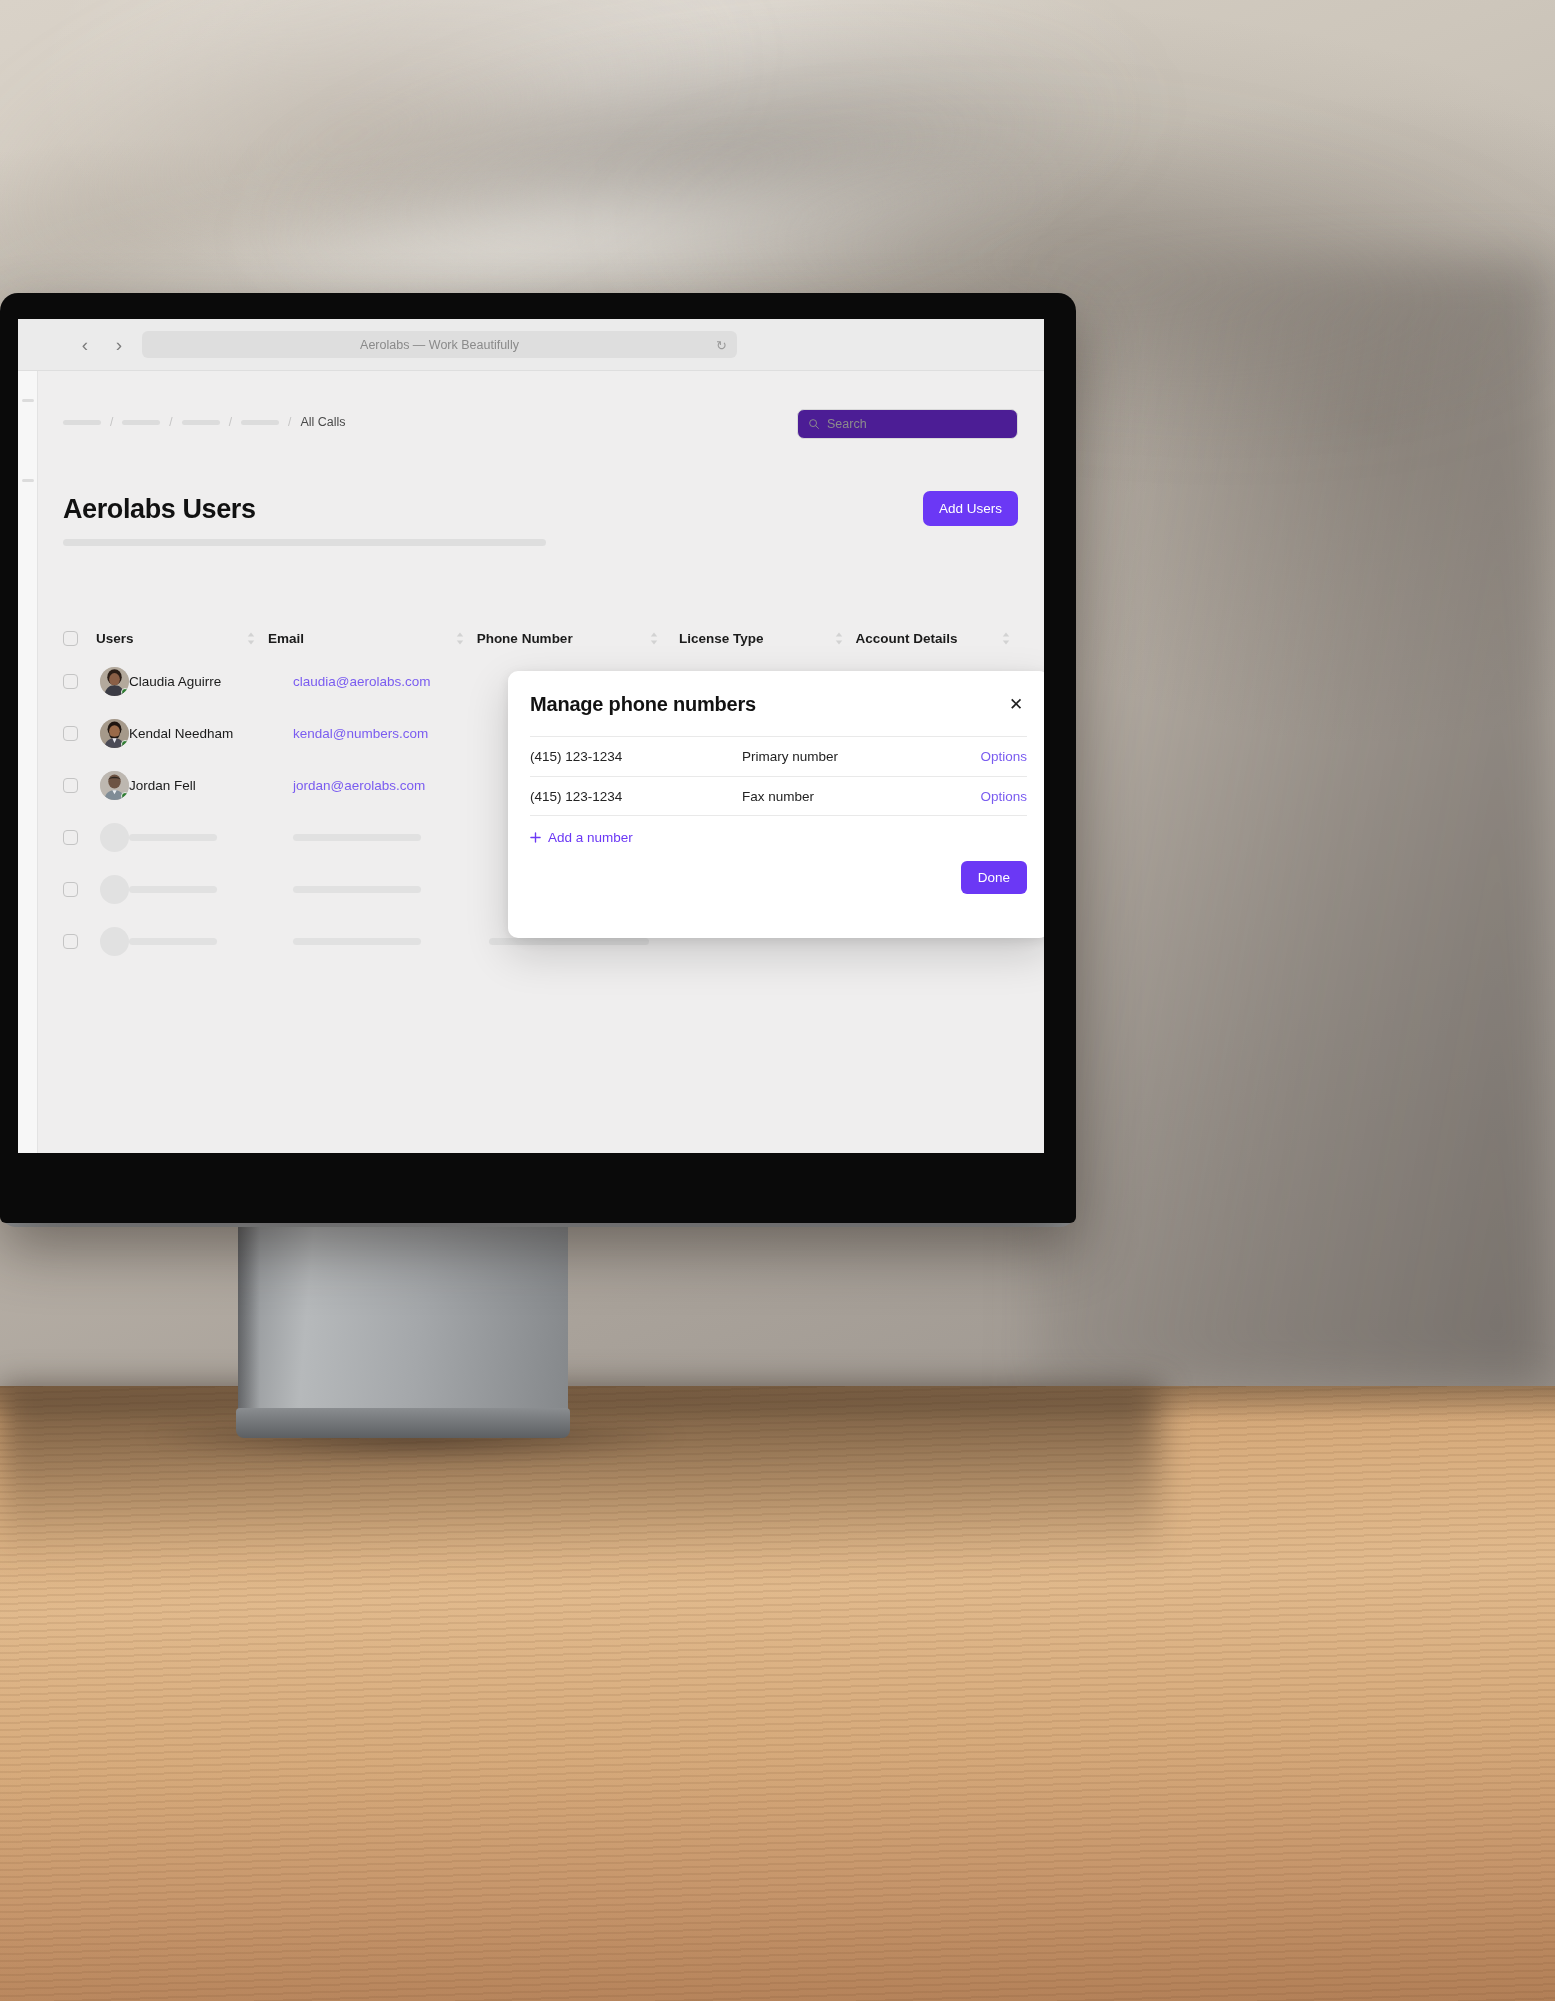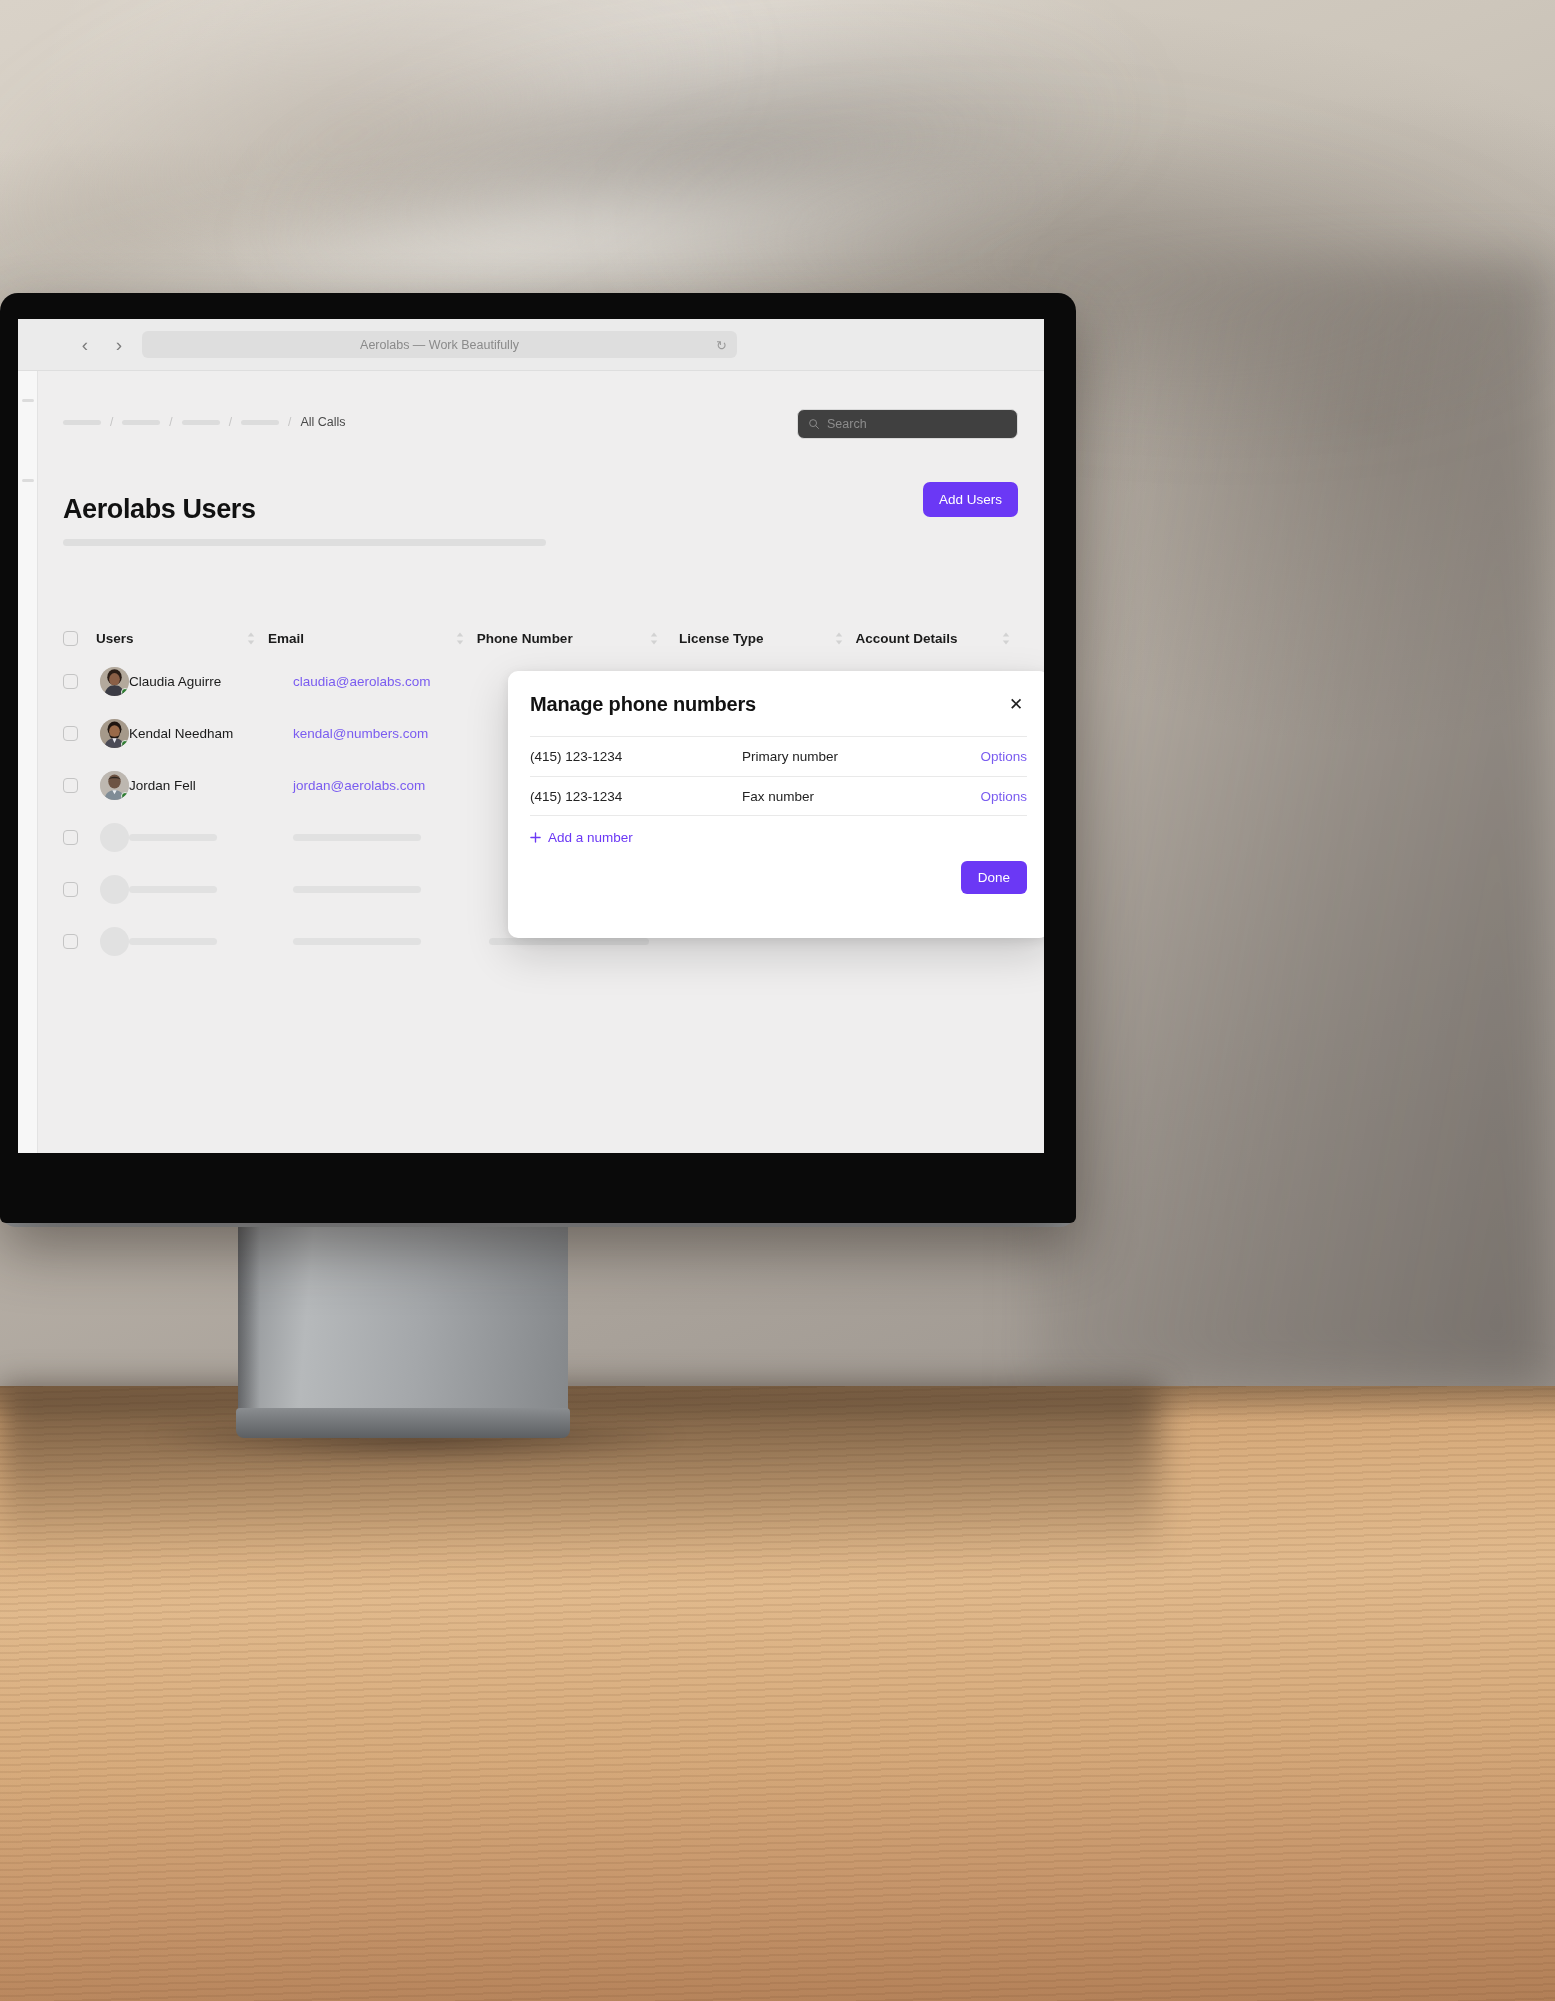--- a/index.html
+++ b/index.html
@@ -134,35 +134,35 @@
 
   .breadcrumb {
     position: absolute; left: 24px; top: 44px;
     display: flex; align-items: center; gap: 9px; font-size: 12.5px; color: #4a4a4a;
   }
   .bc-ghost { display: inline-block; width: 38px; height: 5px; background: #dcdcdc; border-radius: 3px; }
   .bc-sep { color: #c5c5c5; font-size: 12px; }
 
   .search-box {
     position: absolute; right: 26px; top: 38px; width: 221px; height: 30px;
-    border: 1px solid #d8d8d8; border-radius: 7px; background: #404040;
+    border: 1px solid #d8d8d8; border-radius: 7px; background: #4c1d95;
     display: flex; align-items: center; padding: 0 10px; gap: 7px;
   }
   .search-ph { font-size: 12.5px; color: #8c8c8c; }
 
   .page-title {
     position: absolute; left: 24px; top: 123px;
     font-size: 27px; font-weight: bold; color: #111; letter-spacing: -0.4px;
   }
   .subline {
     position: absolute; left: 24px; top: 168px; width: 483px; height: 7px;
     background: #dedede; border-radius: 4px;
   }
   .add-users-btn {
-    position: absolute; right: 26px; top: 111px;
+    position: absolute; right: 26px; top: 120px;
     background: #6b38f5; color: #fff; border: none; border-radius: 7px;
     padding: 10px 16px; font-size: 13.5px; font-family: inherit; cursor: pointer;
   }
 
   
   .tbl { position: absolute; left: 24px; top: 250px; width: 960px; }
   .thead { display: flex; align-items: center; height: 34px; }
   .th {
     font-size: 13.5px; font-weight: bold; color: #1b1b1b;
     display: flex; align-items: center; gap: 0;

